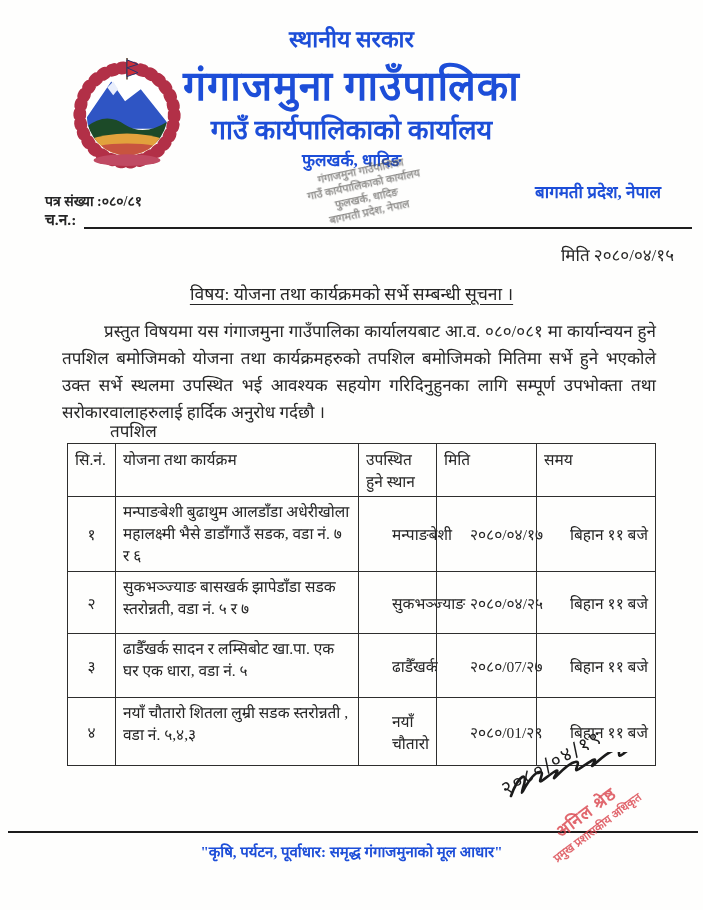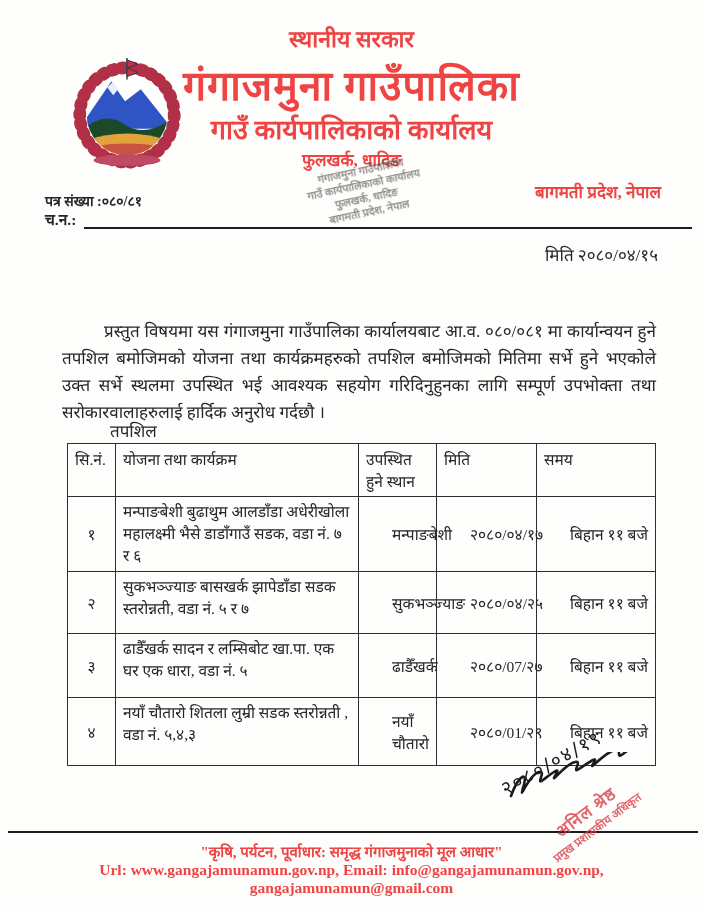--- a/index.html
+++ b/index.html
@@ -7,21 +7,21 @@
   body { font-family: "Liberation Serif", serif; }
   .page {
     position: relative;
     width: 703px; height: 910px;
     margin: 0 auto;
     background: #fefefd;
     color: #262626;
     overflow: hidden;
     box-shadow: 0 0 4px rgba(0,0,0,.25);
   }
-  .red { color: #ef4444; }
+  .red { color: #1d4ed8; }
   .center { text-align: center; }
 
   
   .gov-line { position: absolute; top: 22px; left: 0; width: 100%; font-size: 23px; font-weight: bold; }
   .muni-name { position: absolute; top: 56px; left: 0; width: 100%; font-size: 41px; font-weight: bold; letter-spacing: 1px; }
   .office-name { position: absolute; top: 110px; left: 0; width: 100%; font-size: 27px; font-weight: bold; }
   .place-line { position: absolute; top: 148px; left: 0; width: 100%; font-size: 17px; font-weight: bold; }
   .province-line { position: absolute; top: 180px; right: 42px; font-size: 17px; font-weight: bold; }
 
   .logo { position: absolute; top: 52px; left: 68px; width: 118px; height: 118px; }
@@ -32,21 +32,21 @@
     transform: rotate(-12deg);
     color: rgba(82,80,78,.62);
     font-size: 11px; font-weight: bold; line-height: 14px;
     text-align: center; filter: blur(.3px);
   }
 
   
   .letter-no { position: absolute; top: 191px; left: 45px; font-size: 14px; font-weight: bold; }
   .ref-no { position: absolute; top: 208px; left: 45px; font-size: 15.5px; font-weight: bold; text-align: center; }
   .head-rule { position: absolute; top: 227px; left: 84px; width: 608px; border-top: 2px solid #1e1e1e; }
-  .date-line { position: absolute; top: 243px; right: 45px; font-size: 17px; }
+  .date-line { position: absolute; top: 243px; right: 29px; font-size: 17px; }
 
   
   .subject {
     position: absolute; top: 281px; left: 0; width: 100%;
     font-size: 17.5px; text-align: center;
   }
   .subject span { text-decoration: underline; text-underline-offset: 4px; }
   .body-para {
     position: absolute; top: 318px; left: 62px; width: 594px;
     font-size: 17px; line-height: 27px; text-align: justify; text-indent: 42px;
@@ -126,20 +126,21 @@
     <div>बागमती प्रदेश, नेपाल</div>
   </div>
 
   <div class="province-line red">बागमती प्रदेश, नेपाल</div>
 
   <div class="letter-no">पत्र संख्या :०८०/८१</div>
   <div class="ref-no">च.न.:</div>
   <div class="head-rule"></div>
   <div class="date-line">मिति २०८०/०४/१५</div>
 
+  <div class="subject"><span>विषय: योजना तथा कार्यक्रमको सर्भे सम्बन्धी सूचना ।</span></div>
   <p class="body-para">प्रस्तुत विषयमा यस गंगाजमुना गाउँपालिका कार्यालयबाट आ.व. ०८०/०८१ मा कार्यान्वयन हुने तपशिल बमोजिमको योजना तथा कार्यक्रमहरुको तपशिल बमोजिमको मितिमा सर्भे हुने भएकोले उक्त सर्भे स्थलमा उपस्थित भई आवश्यक सहयोग गरिदिनुहुनका लागि सम्पूर्ण उपभोक्ता तथा सरोकारवालाहरुलाई हार्दिक अनुरोध गर्दछौ ।</p>
   <div class="tapasil">तपशिल</div>
 
   <table class="schedule">
     <colgroup>
         <col style="width:48px">
         <col style="width:243px">
         <col style="width:78px">
         <col style="width:100px">
         <col style="width:119px">
@@ -189,15 +190,14 @@
     <path d="M6 44 c8 -22 18 -26 12 -8 c-5 16 6 -14 16 -16 c8 -2 -4 14 4 8 c12 -9 18 -14 12 -4 c-5 9 10 -12 20 -14 c8 -2 -4 12 4 7 c12 -8 20 -14 14 -5 c-5 8 12 -12 22 -14 c8 -2 0 10 8 4 c6 -5 12 -8 16 -10" fill="none" stroke="#1b1b1b" stroke-width="2.6" stroke-linecap="round"></path>
   </svg>
   <div class="handwritten-date">२०८०/०४/१९</div>
   <div class="stamp-officer">
     <div class="nm">अनिल श्रेष्ठ</div>
     <div class="ttl">प्रमुख प्रशासकीय अधिकृत</div>
   </div>
 
   <div class="footer-rule"></div>
   <div class="motto red">"कृषि, पर्यटन, पूर्वाधार: समृद्ध गंगाजमुनाको मूल आधार"</div>
-  <div class="contact red">Url: www.gangajamunamun.gov.np, Email: info@gangajamunamun.gov.np, gangajamunamun@gmail.com</div>
 
 </div>
 
 </body></html>

